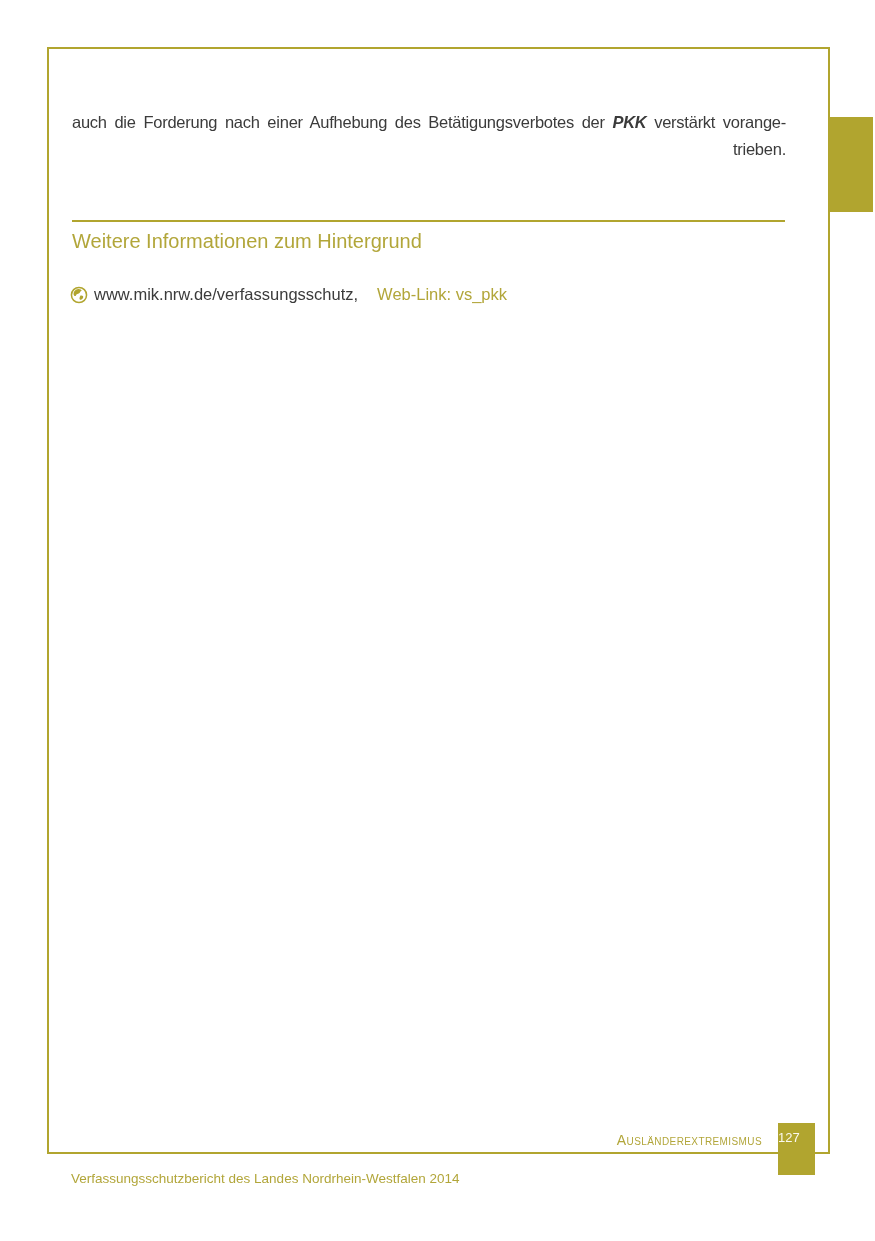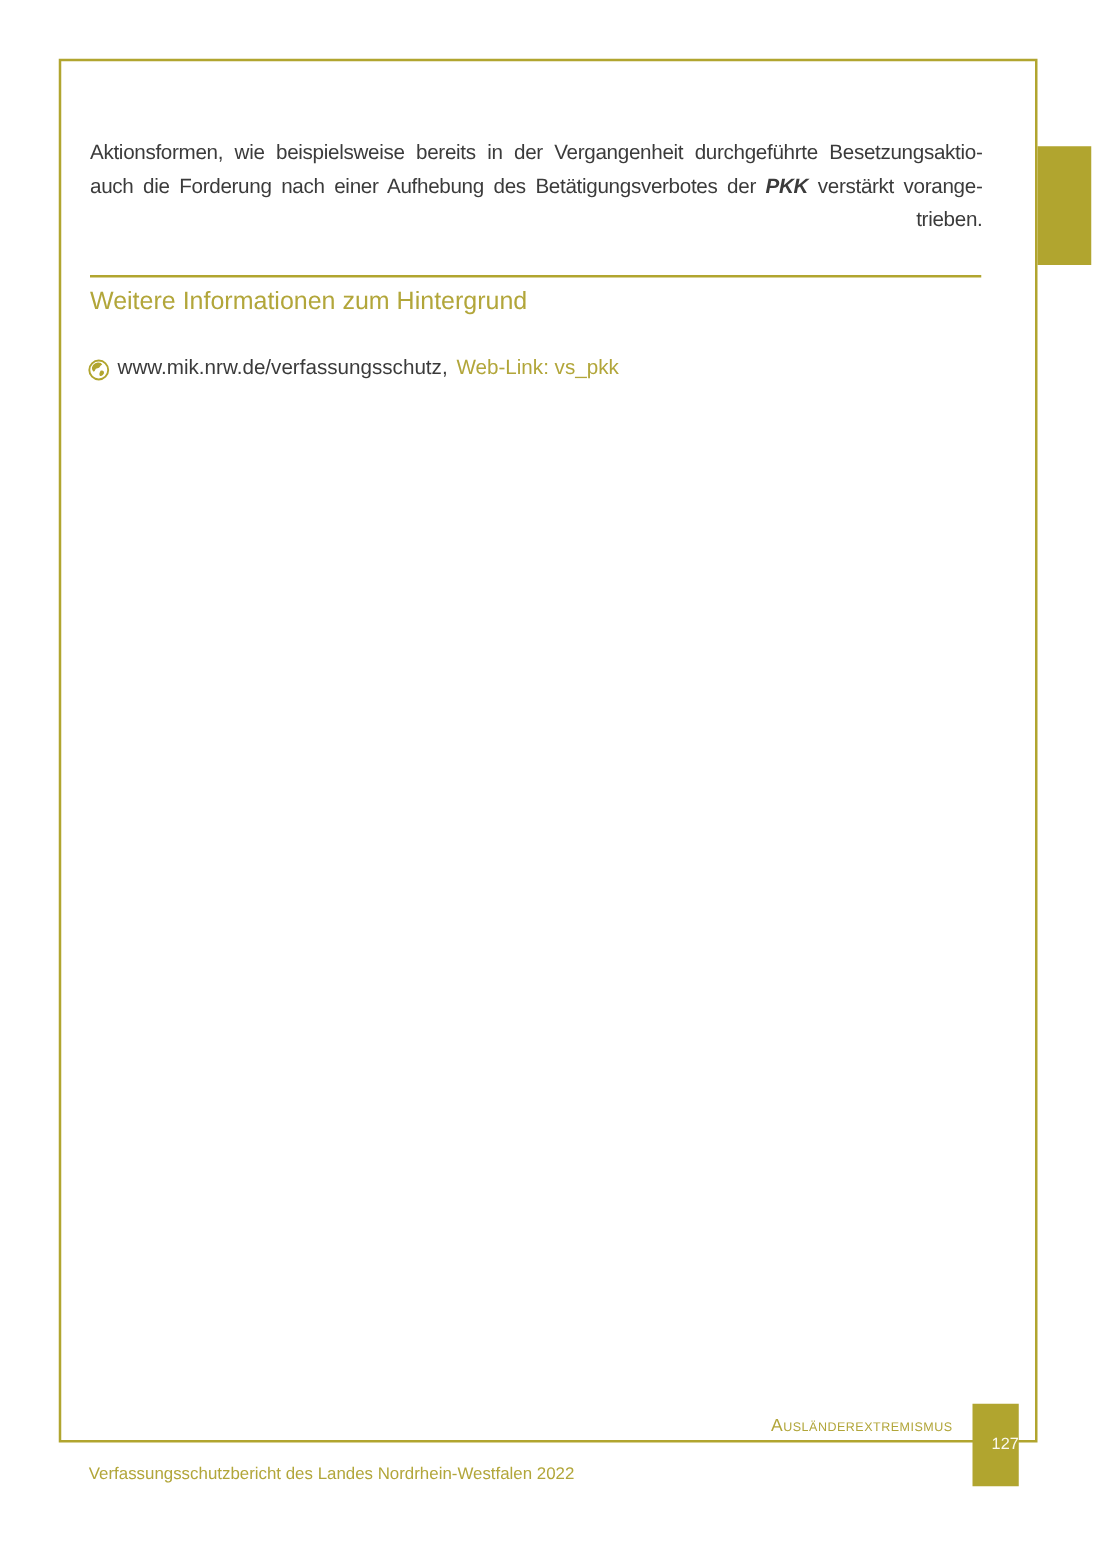--- a/index.html
+++ b/index.html
@@ -45,66 +45,65 @@
     width:713px;height:1.5px;
     background:var(--accent);
   }
   .info-heading{
     position:absolute;left:72px;top:231px;
     font-size:20px;line-height:21px;
     color:var(--accent-text);
   }
   .link-row{
     position:absolute;left:70px;top:284px;
-    display:flex;align-items:flex-end;
+    display:flex;align-items:center;
     font-size:16.5px;line-height:21px;
     white-space:nowrap;
   }
   .globe{
     width:18px;height:18px;
     margin-right:6px;
     display:inline-flex;align-items:center;justify-content:center;
     color:var(--accent);
   }
   .url-text{color:var(--body-text);}
-  .weblink-text{color:var(--accent-text);margin-left:7px;}
+  .weblink-text{color:var(--accent-text);margin-left:19px;}
   .chapter-label{
     position:absolute;right:113px;top:1132px;
     font-size:14px;line-height:17px;
     font-variant:small-caps;
     letter-spacing:0.4px;
     color:var(--accent-text);
   }
   .page-number-box{
     position:absolute;left:778px;top:1123px;
-    width:37px;height:66px;
+    width:37px;height:52px;
     background:var(--accent);
-    text-align:right;
+    text-align:left;
     box-sizing:border-box;
-    padding-top:24px;
+    padding-top:7px;
     font-size:13px;
     color:var(--page-number-text);
   }
   .doc-footer{
     position:absolute;left:71px;top:1170px;
     font-size:13.5px;line-height:17px;
     color:var(--accent-text);
   }
 </style>
 </head>
 <body>
 
 <div>
 
   <div class="page-border"></div>
 
   <div class="side-tab"></div>
 
   <div class="body-text">
-    <div class="jline">Aktionsformen, wie beispielsweise bereits in der Vergangenheit durchgeführte Besetzungsaktio-</div>
     <div class="jline"><span>auch die Forderung nach einer Aufhebung des Betätigungsverbotes der </span><b>PKK</b><span> verstärkt vorange-</span></div>
     <div class="lline">trieben.</div>
   </div>
 
   <div class="rule"></div>
 
   <div class="info-heading">Weitere Informationen zum Hintergrund</div>
 
   <div class="link-row">
     <span class="globe">
@@ -117,15 +116,15 @@
     <span class="url-text">www.mik.nrw.de/verfassungsschutz,</span>
     <span class="weblink-text">Web-Link: vs_pkk</span>
   </div>
 
   <div class="chapter-label">Ausländerextremismus</div>
 
   <div class="page-number-box">
     <span>127</span>
   </div>
 
-  <div class="doc-footer">Verfassungsschutzbericht des Landes Nordrhein-Westfalen 2022</div>
+  <div class="doc-footer">Verfassungsschutzbericht des Landes Nordrhein-Westfalen 2014</div>
 
 </div>
 
 </body></html>

